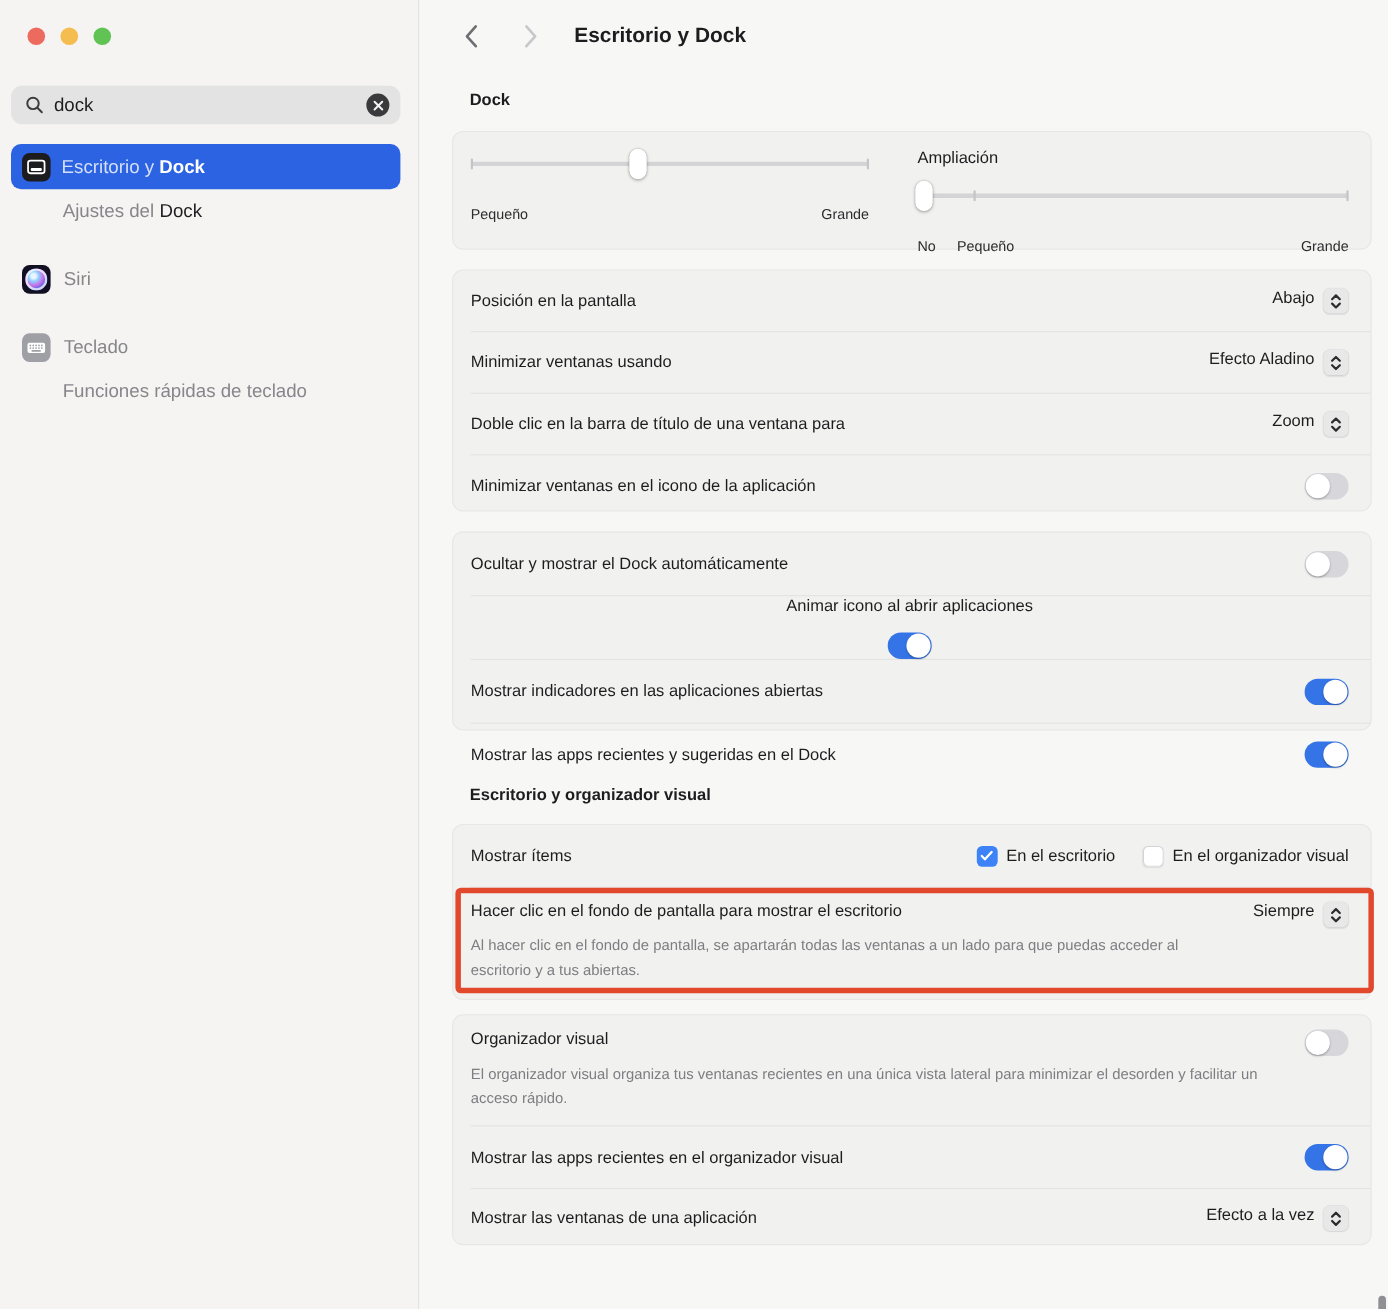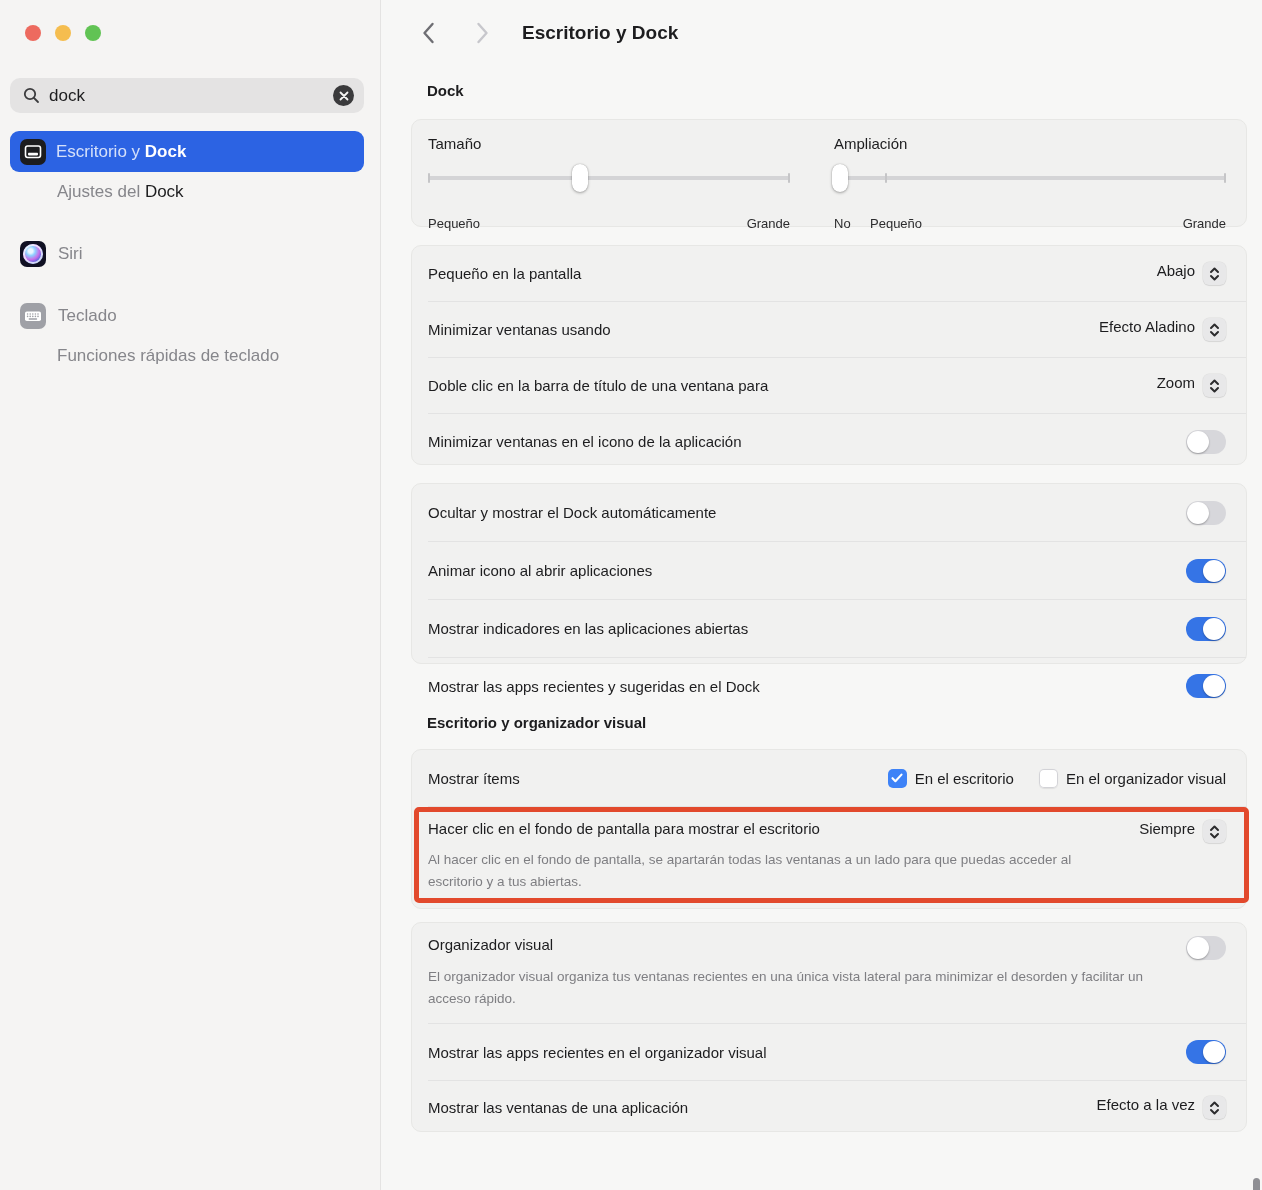--- a/index.html
+++ b/index.html
@@ -205,21 +205,20 @@
             <path d="M2.5 2 L10.5 11 L2.5 20"></path>
           </svg>
       </span>
       <span class="m-title">Escritorio y Dock</span>
     </div>
 
     <h2 class="sec-header sec-dock">Dock</h2>
 
     <div class="card card1">
       <div class="sl-group1">
-        <div class="sl-label">Tamaño</div>
         <div class="slider">
           <div class="track"></div>
           <div class="tick" style="left:0;"></div>
           <div class="tick" style="right:0;"></div>
           <div class="thumb" style="left:calc(42% - 8px);"></div>
         </div>
         <div class="sl-scale">
           <span class="lmin">Pequeño</span>
           <span class="lmax">Grande</span>
         </div>
@@ -235,21 +234,21 @@
         <div class="sl-scale">
           <span class="lmin">No</span>
           <span class="lmid">Pequeño</span>
           <span class="lmax">Grande</span>
         </div>
       </div>
     </div>
 
     <div class="card card2">
       <div class="row">
-        <span class="row-label">Pequeño en la pantalla</span>
+        <span class="row-label">Posición en la pantalla</span>
         <span class="dd">
           <span class="dd-value">Abajo</span>
           <span class="dd-btn">
             <svg width="13" height="16" viewBox="0 0 13 16" fill="none" stroke="#2c2c2e" stroke-width="2" stroke-linecap="round" stroke-linejoin="round">
                 <path d="M3 6 L6.5 2.5 L10 6"></path>
                 <path d="M3 10 L6.5 13.5 L10 10"></path>
               </svg>
           </span>
         </span>
       </div>
@@ -289,21 +288,21 @@
     </div>
 
     <div class="card card3">
       <div class="row" style="height:57px;">
         <span class="row-label">Ocultar y mostrar el Dock automáticamente</span>
         <span class="tg">
             <span class="knob"></span>
           </span>
       </div>
       <div class="divider"></div>
-      <div class="row" style="height:57px;">
+      <div class="row" style="height:57px;flex-direction:column;">
         <span class="row-label">Animar icono al abrir aplicaciones</span>
         <span class="tg on">
             <span class="knob"></span>
           </span>
       </div>
       <div class="divider"></div>
       <div class="row" style="height:57px;">
         <span class="row-label">Mostrar indicadores en las aplicaciones abiertas</span>
         <span class="tg on">
             <span class="knob"></span>

